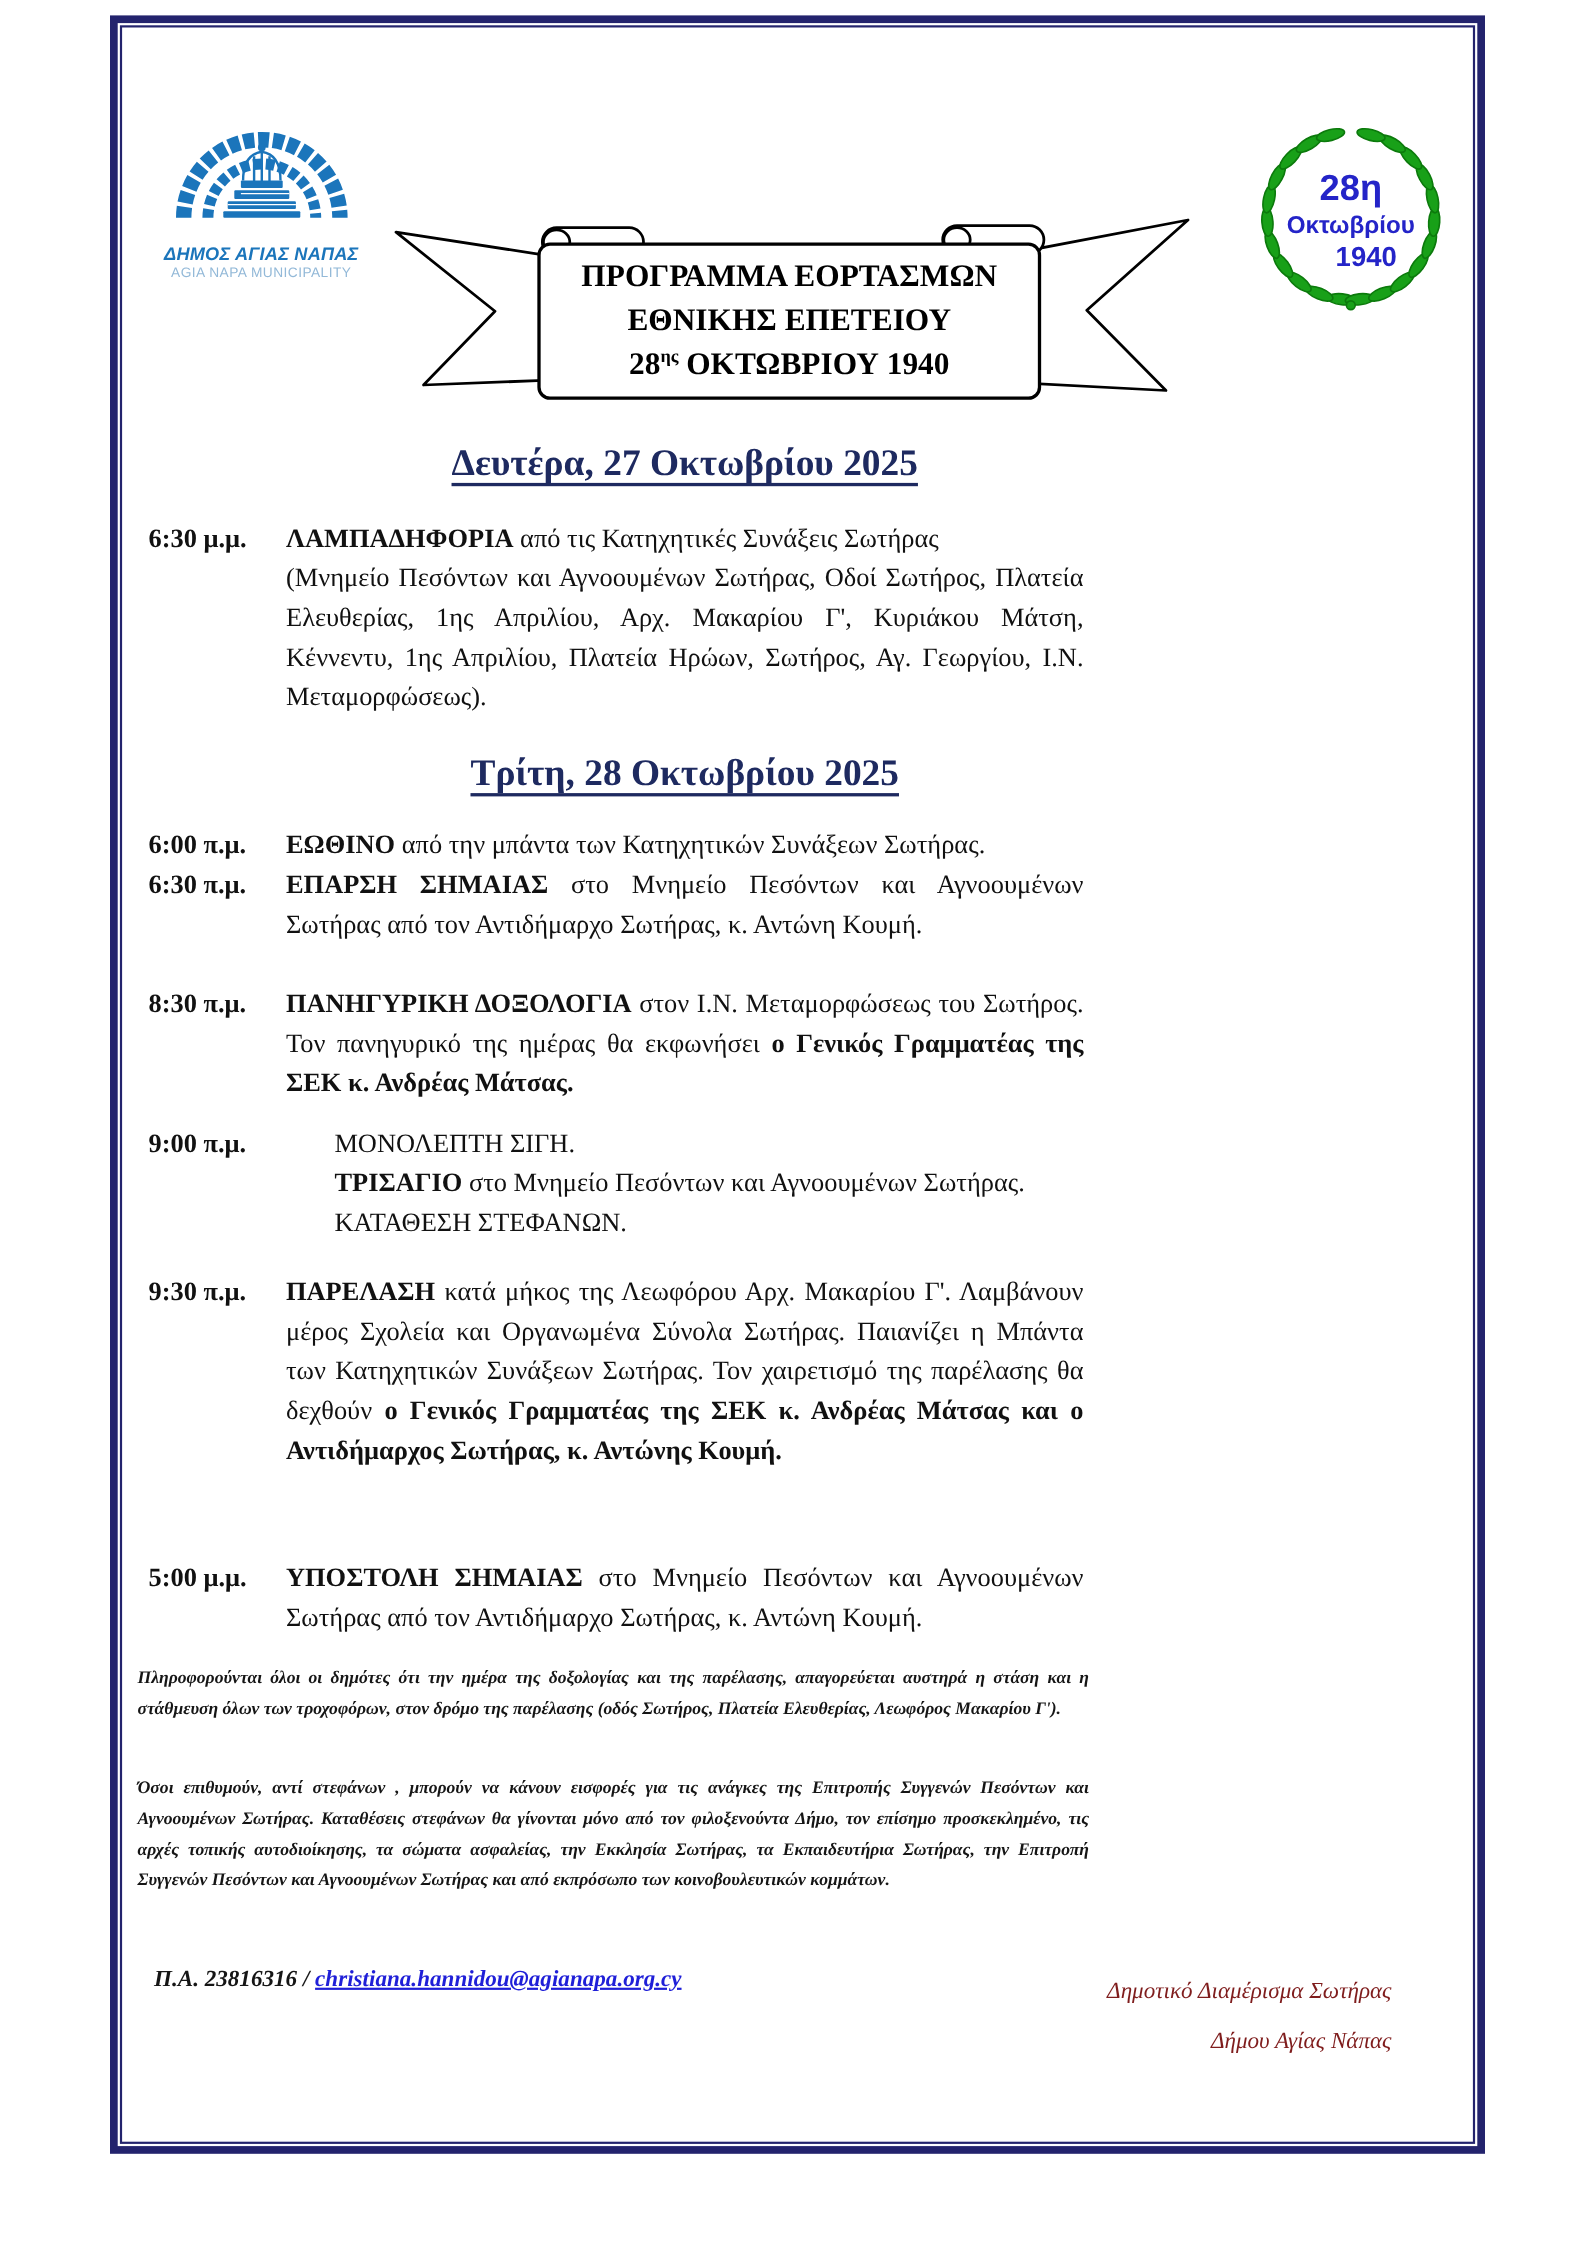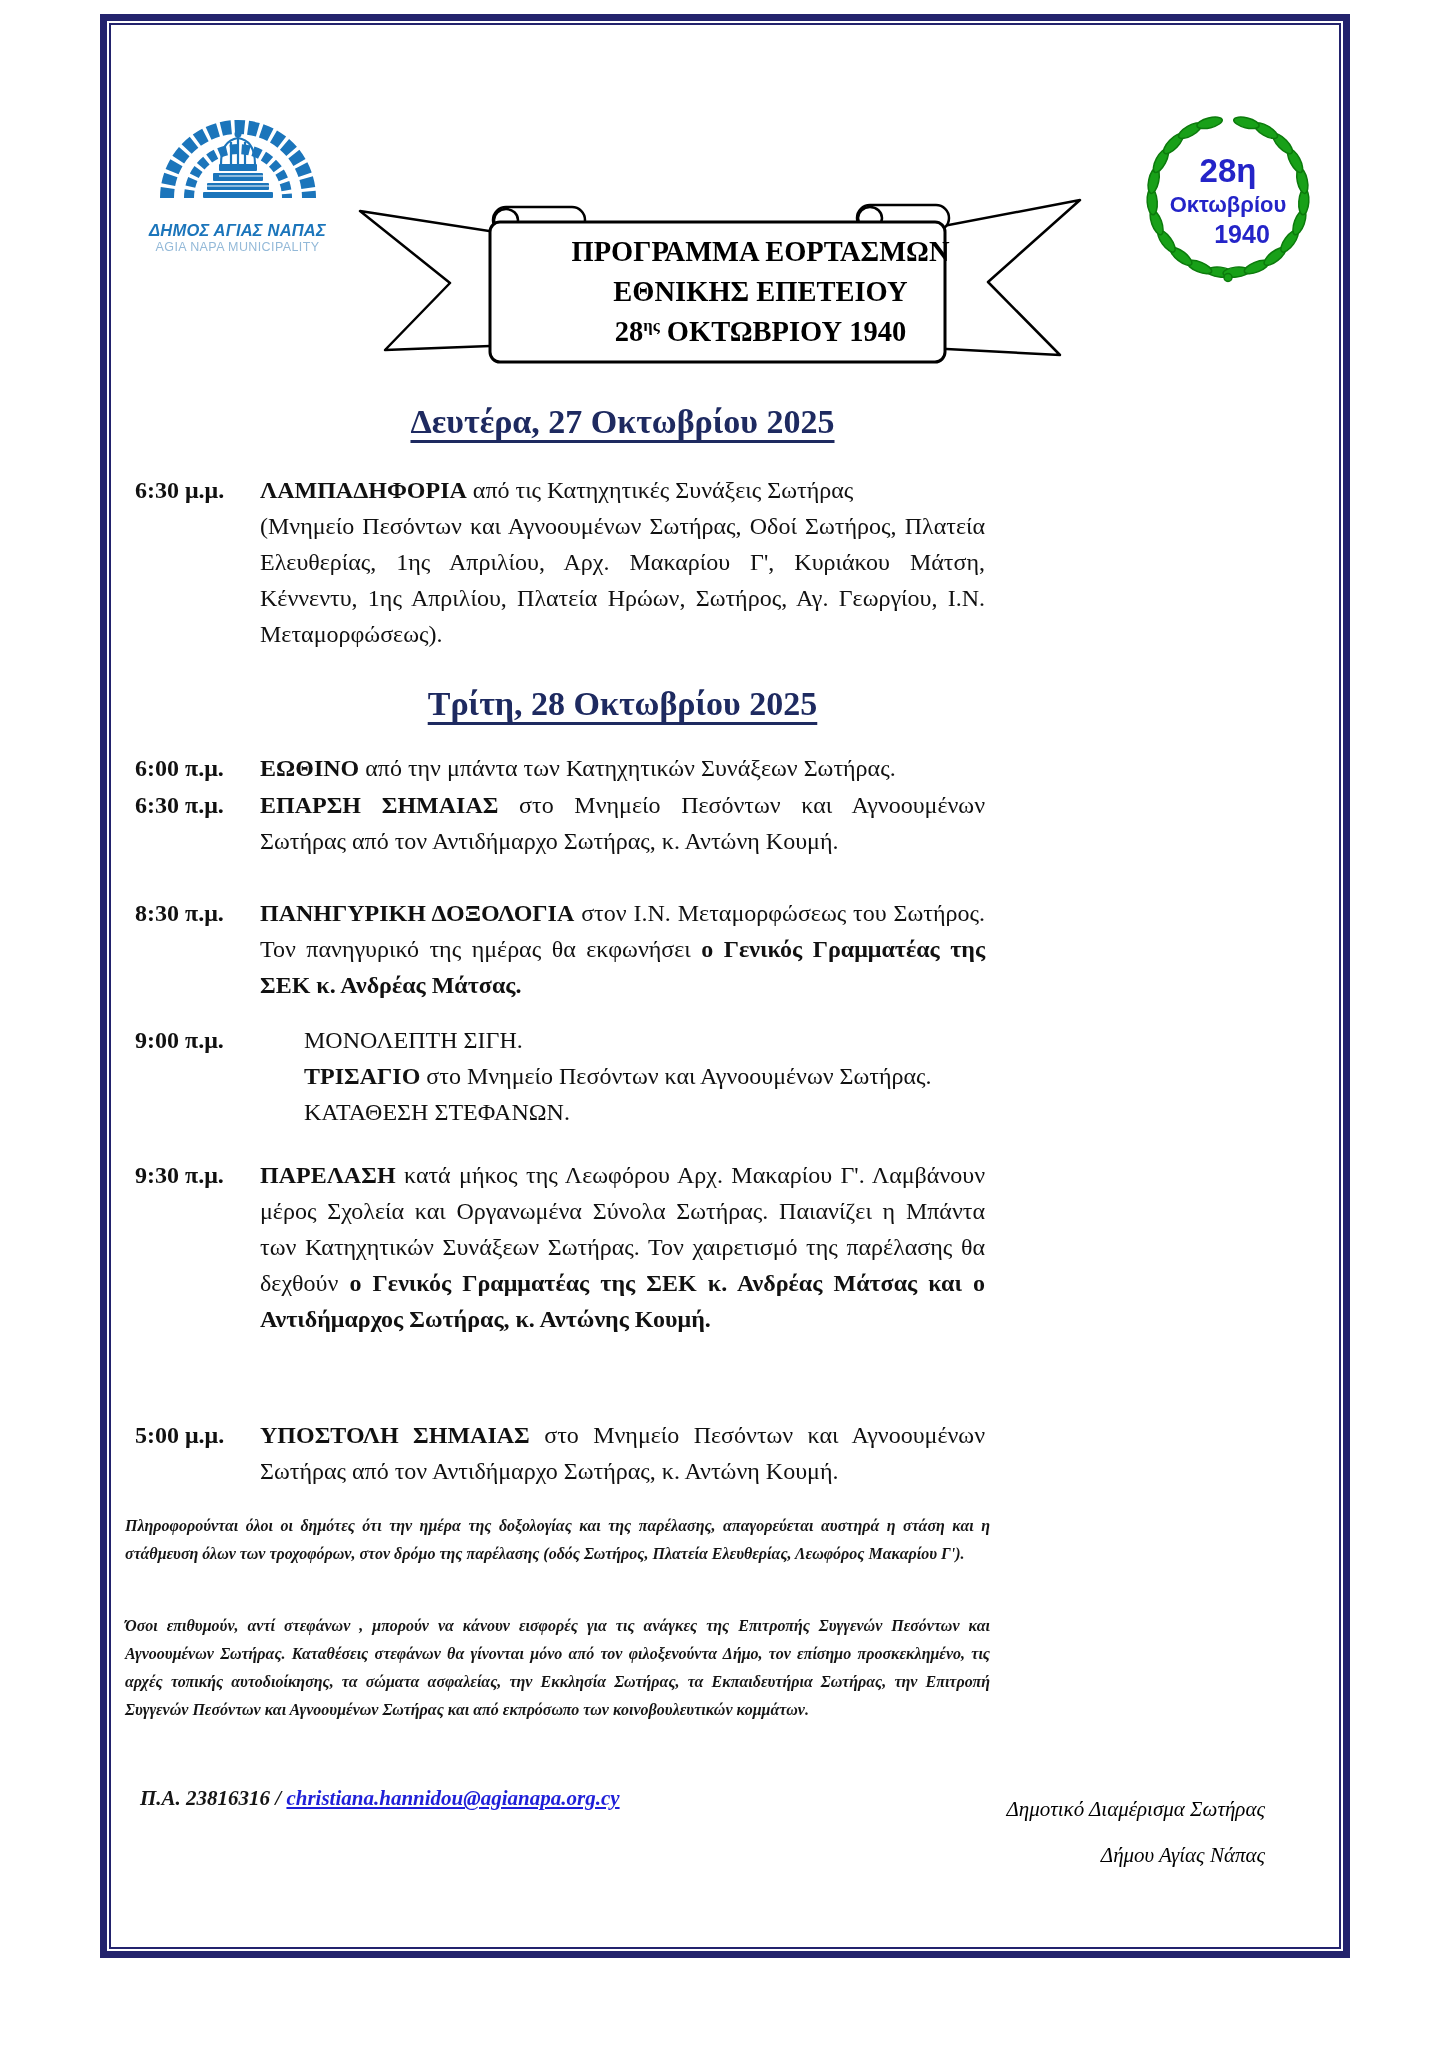--- a/index.html
+++ b/index.html
@@ -11,21 +11,21 @@
   .frame-inner{position:absolute;inset:2px;border:2.5px solid #23236d;}
   
   .logo{position:absolute;left:140px;top:106px;width:195px;text-align:center;}
   .logo-title{font-family:"Liberation Sans",sans-serif;font-weight:bold;font-size:16.5px;color:#1b75bb;letter-spacing:.2px;margin-top:16px;font-style:italic;}
   .logo-sub{font-family:"Liberation Sans",sans-serif;font-size:12.5px;color:#93b9d8;letter-spacing:.4px;}
   
   .banner{position:absolute;left:285px;top:195px;width:815px;height:185px;}
   .banner svg{position:absolute;left:0;top:0;}
   .banner-text{position:absolute;left:205px;top:27px;width:455px;height:140px;
                display:flex;flex-direction:column;align-items:center;justify-content:center;
-               font-weight:bold;font-size:28.5px;line-height:40px;color:#000;text-align:right;margin-left:43px;}
+               font-weight:bold;font-size:28.5px;line-height:40px;color:#000;text-align:right;}
   .banner-text sup{font-size:0.58em;vertical-align:super;line-height:0;}
   
   .wreath{position:absolute;left:1128px;top:92px;width:200px;height:215px;}
   .wreath svg{position:absolute;left:0;top:0;}
   .wreath-text{position:absolute;inset:0;display:flex;flex-direction:column;align-items:center;justify-content:center;
                padding-top:2px;font-family:"Liberation Sans",sans-serif;font-weight:bold;color:#2424c8;text-align:center;}
   .wr1{font-size:33px;line-height:38px;}
   .wr2{font-size:22px;line-height:29px;}
   .wr3{font-size:25px;line-height:31px;margin-left:28px;}
   
@@ -37,21 +37,21 @@
   .time{width:125px;flex:0 0 125px;font-weight:bold;font-size:24px;line-height:36px;}
   .etext{flex:1;font-size:24px;line-height:36px;text-align:justify;}
   .etext b{font-weight:bold;}
   
   .note{position:absolute;left:125px;width:865px;text-align:justify;
         font-style:italic;font-weight:bold;font-size:16px;line-height:28px;color:#151515;}
   
   .footer-left{position:absolute;left:140px;top:1786px;font-size:21px;font-weight:bold;font-style:italic;color:#151515;}
   .footer-left a{color:#1f1fd8;text-decoration:underline;}
   .footer-right{position:absolute;right:183px;top:1786px;text-align:right;
-                font-style:italic;font-size:21px;line-height:46px;color:#000000;}
+                font-style:italic;font-size:21px;line-height:46px;color:#7f1d1d;}
 </style>
 </head>
 <body>
 
 <div class="page">
 
   <div class="frame-outer">
     <div class="frame-inner"></div>
   </div>
 

